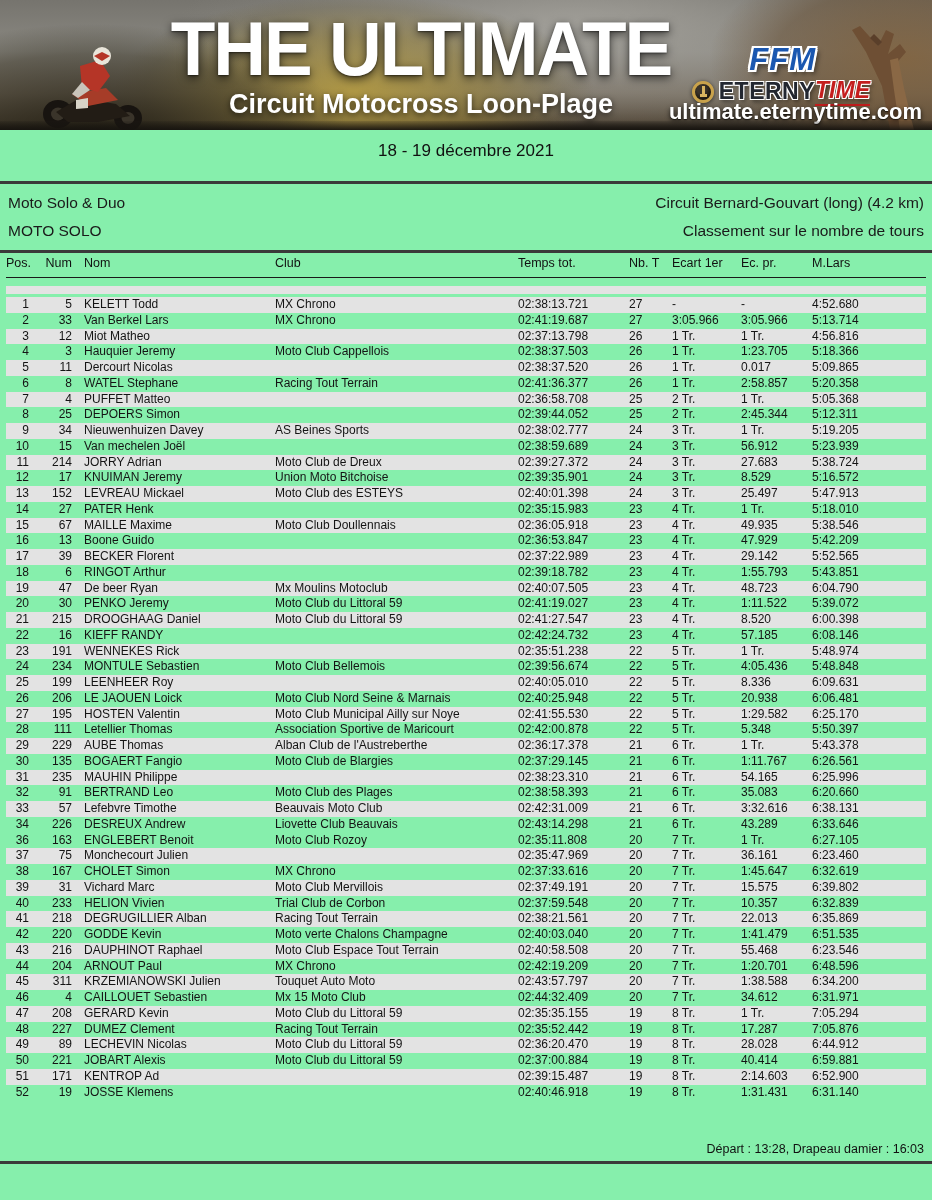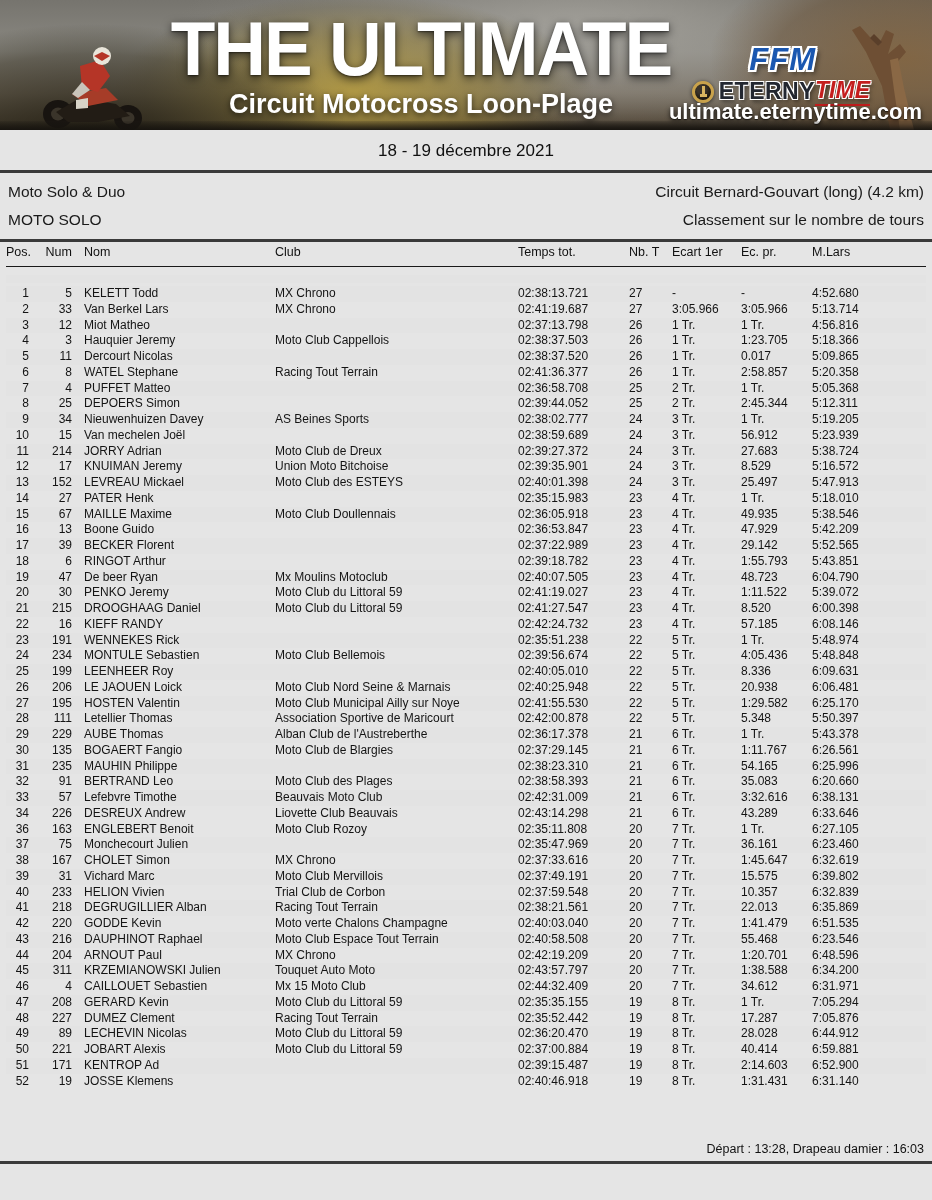--- a/index.html
+++ b/index.html
@@ -1,19 +1,19 @@
 <!DOCTYPE html>
 <html><head>
 <meta charset="utf-8">
 <style>
   * { margin:0; padding:0; box-sizing:border-box; }
   html,body { background:#ffffff; }
   .page {
     position:relative; width:932px; height:1200px; margin:0 auto;
-    background:#e5e5e5; overflow:hidden;
+    background:#86efac; overflow:hidden;
     font-family:"Liberation Sans", sans-serif; color:#1a1a1a;
   }
 
   
   .banner{
     position:relative; height:130px; overflow:hidden;
     background:
       radial-gradient(ellipse 340px 150px at 10% 105%, rgba(32,28,16,0.85) 0%, rgba(50,46,32,0.45) 55%, transparent 75%),
       radial-gradient(ellipse 300px 120px at 38% 70%, rgba(182,156,62,0.85) 0%, rgba(150,128,52,0.55) 45%, rgba(110,96,48,0.2) 70%, transparent 80%),
       radial-gradient(ellipse 260px 140px at 97% 45%, rgba(128,98,62,0.9) 0%, rgba(104,80,52,0.55) 50%, transparent 75%),
@@ -61,21 +61,21 @@
     border-bottom:2px solid #c41e1e;
     text-shadow:-1px -1px 0 #fff, 1px -1px 0 #fff, -1px 1px 0 #fff, 1px 1px 0 #fff, 2px 3px 4px rgba(0,0,0,0.5);
   }
   .banner-url{
     position:absolute; bottom:5px; right:10px;
     font-size:22px; font-weight:bold; color:#ffffff;
     text-shadow:0 2px 5px rgba(0,0,0,0.8), 0 1px 1px rgba(0,0,0,0.6);
   }
 
   
-  .date-row{ padding:11px 0 9px; text-align:center; font-size:17px; color:#111; }
+  .date-row{ padding:11px 0 20px; text-align:center; font-size:17px; color:#111; }
   .rule{ height:3px; background:#3a3a3a; }
   .info-block{ padding:8px 8px 8px; }
   .info-line{ display:flex; justify-content:space-between; align-items:baseline;
     font-size:15.5px; line-height:22px; }
   .info-line + .info-line{ margin-top:6px; }
 
   
   .results{ width:920px; margin:0 6px; border-collapse:collapse; table-layout:fixed; }
   .results col.c1{width:36px}  .results col.c2{width:34px}  .results col.c3{width:199px}
   .results col.c4{width:241px} .results col.c5{width:110px} .results col.c6{width:44px}

